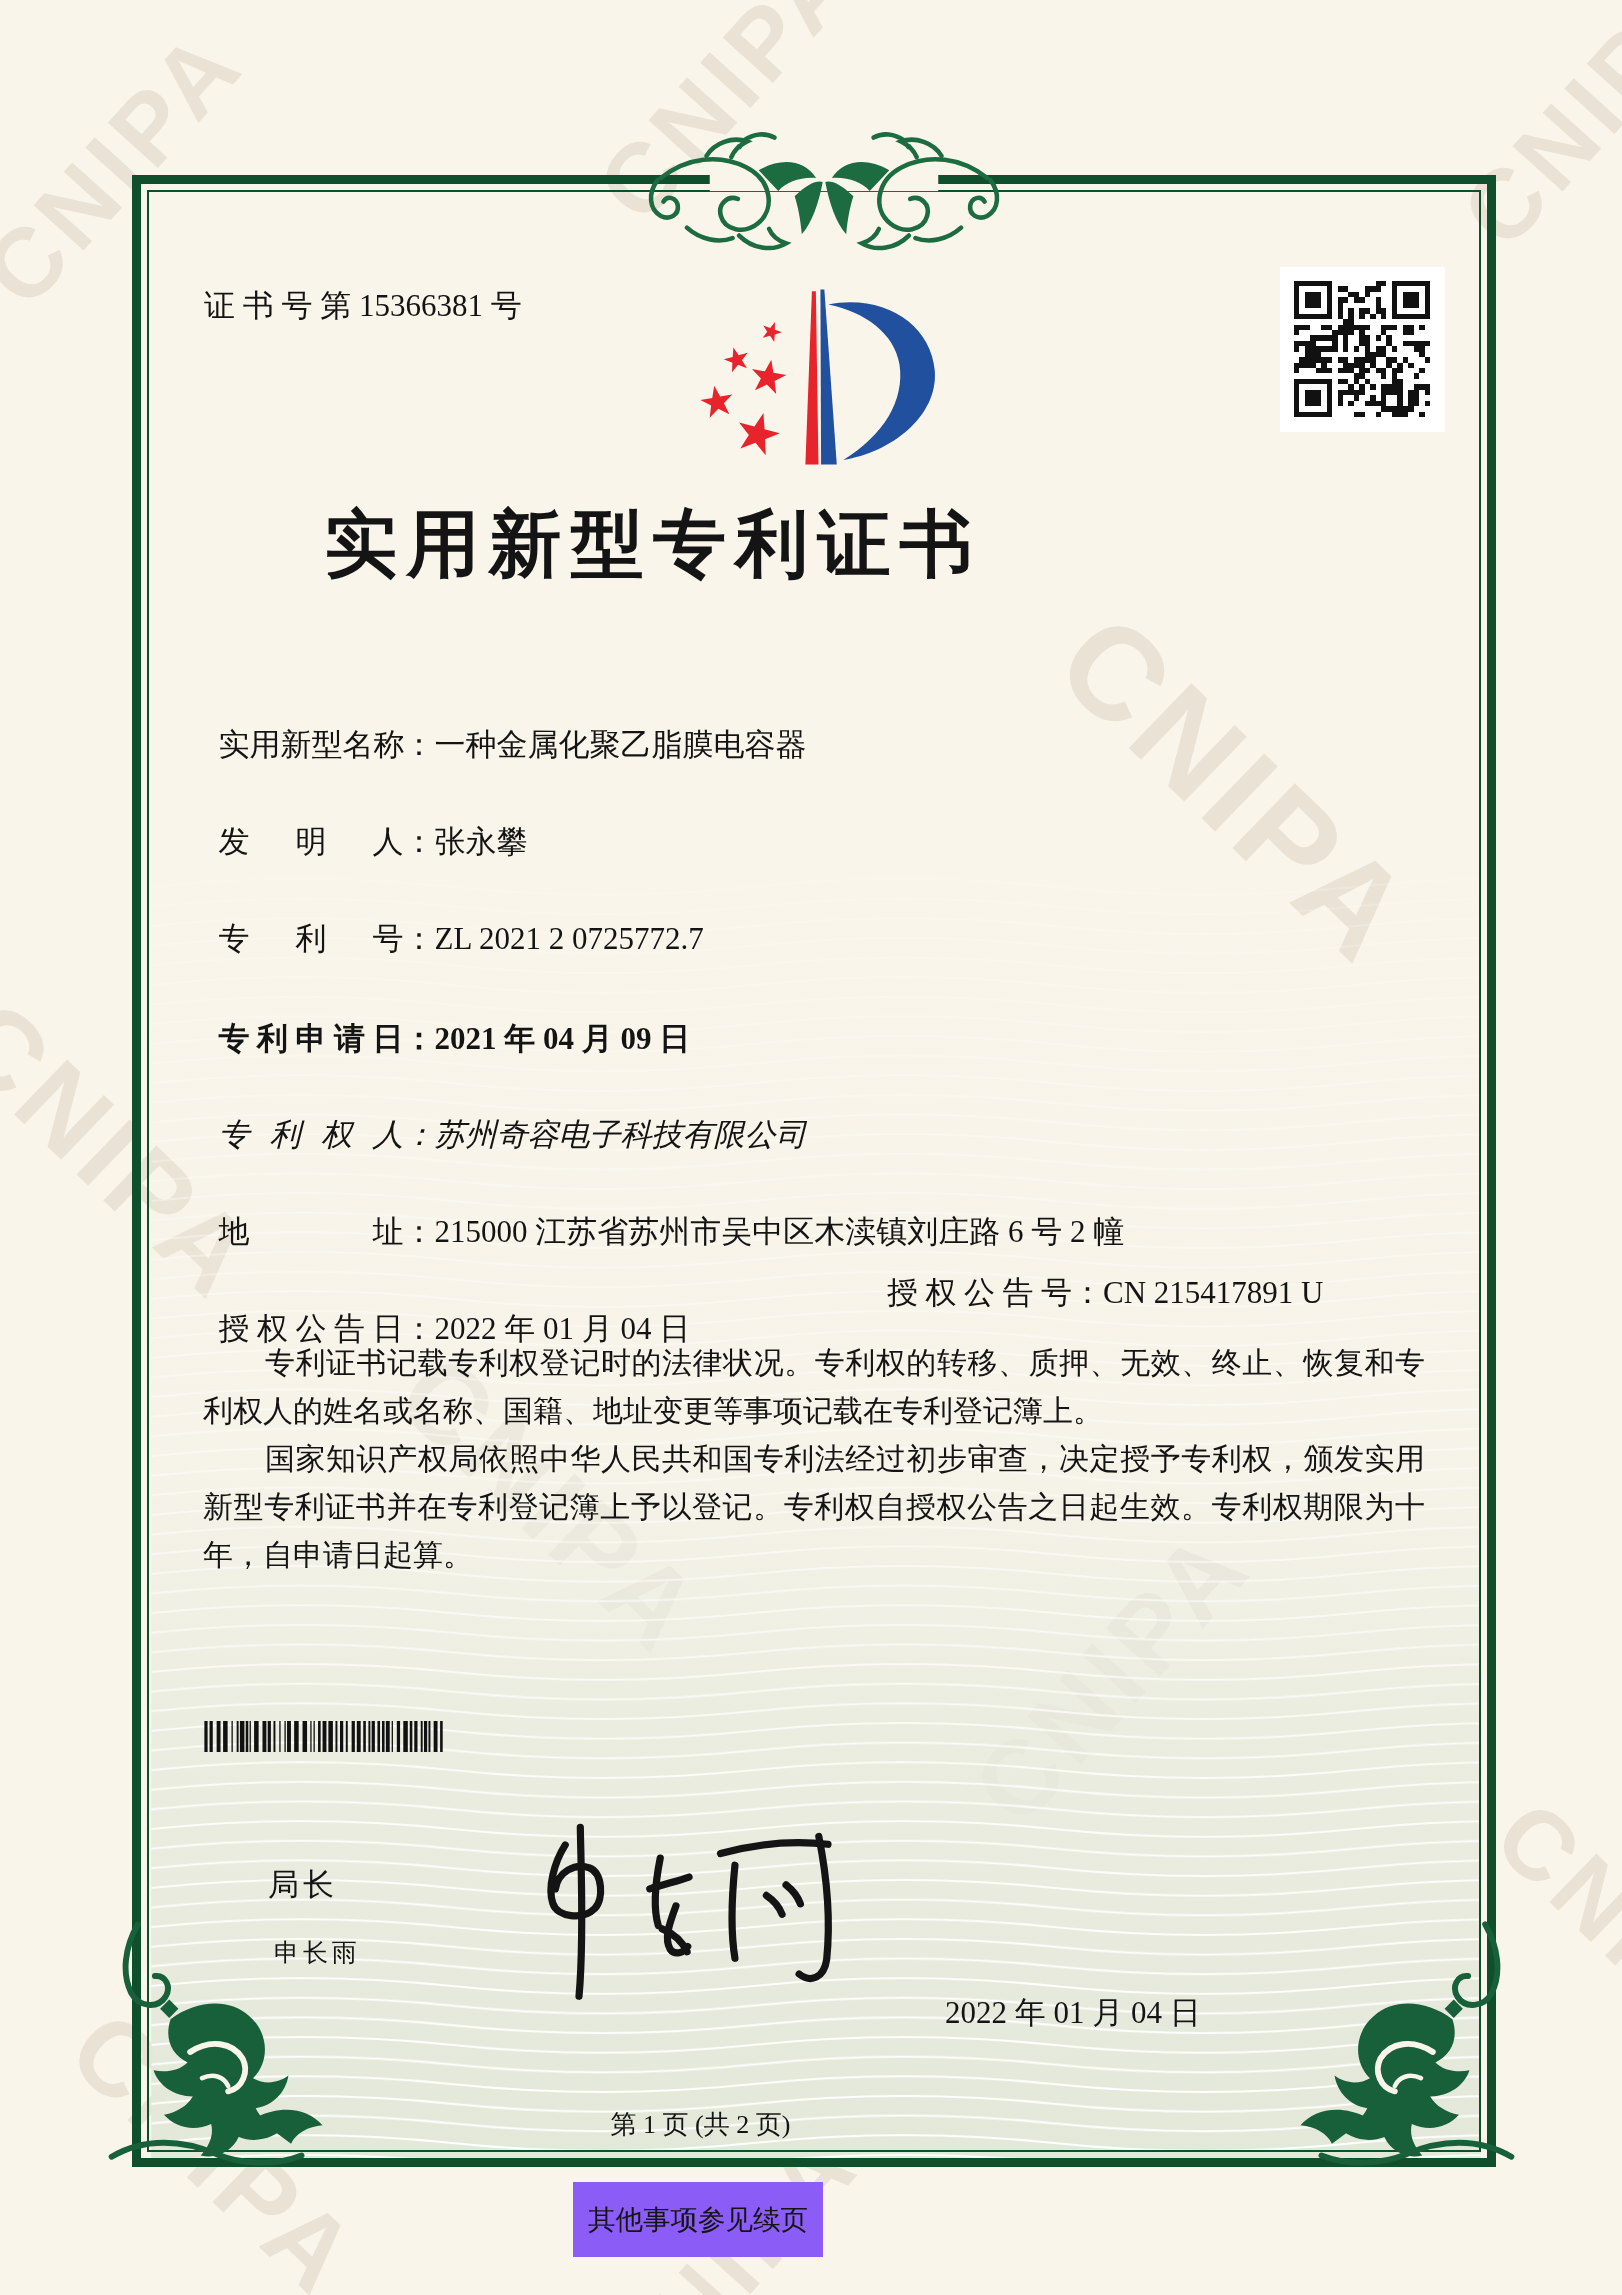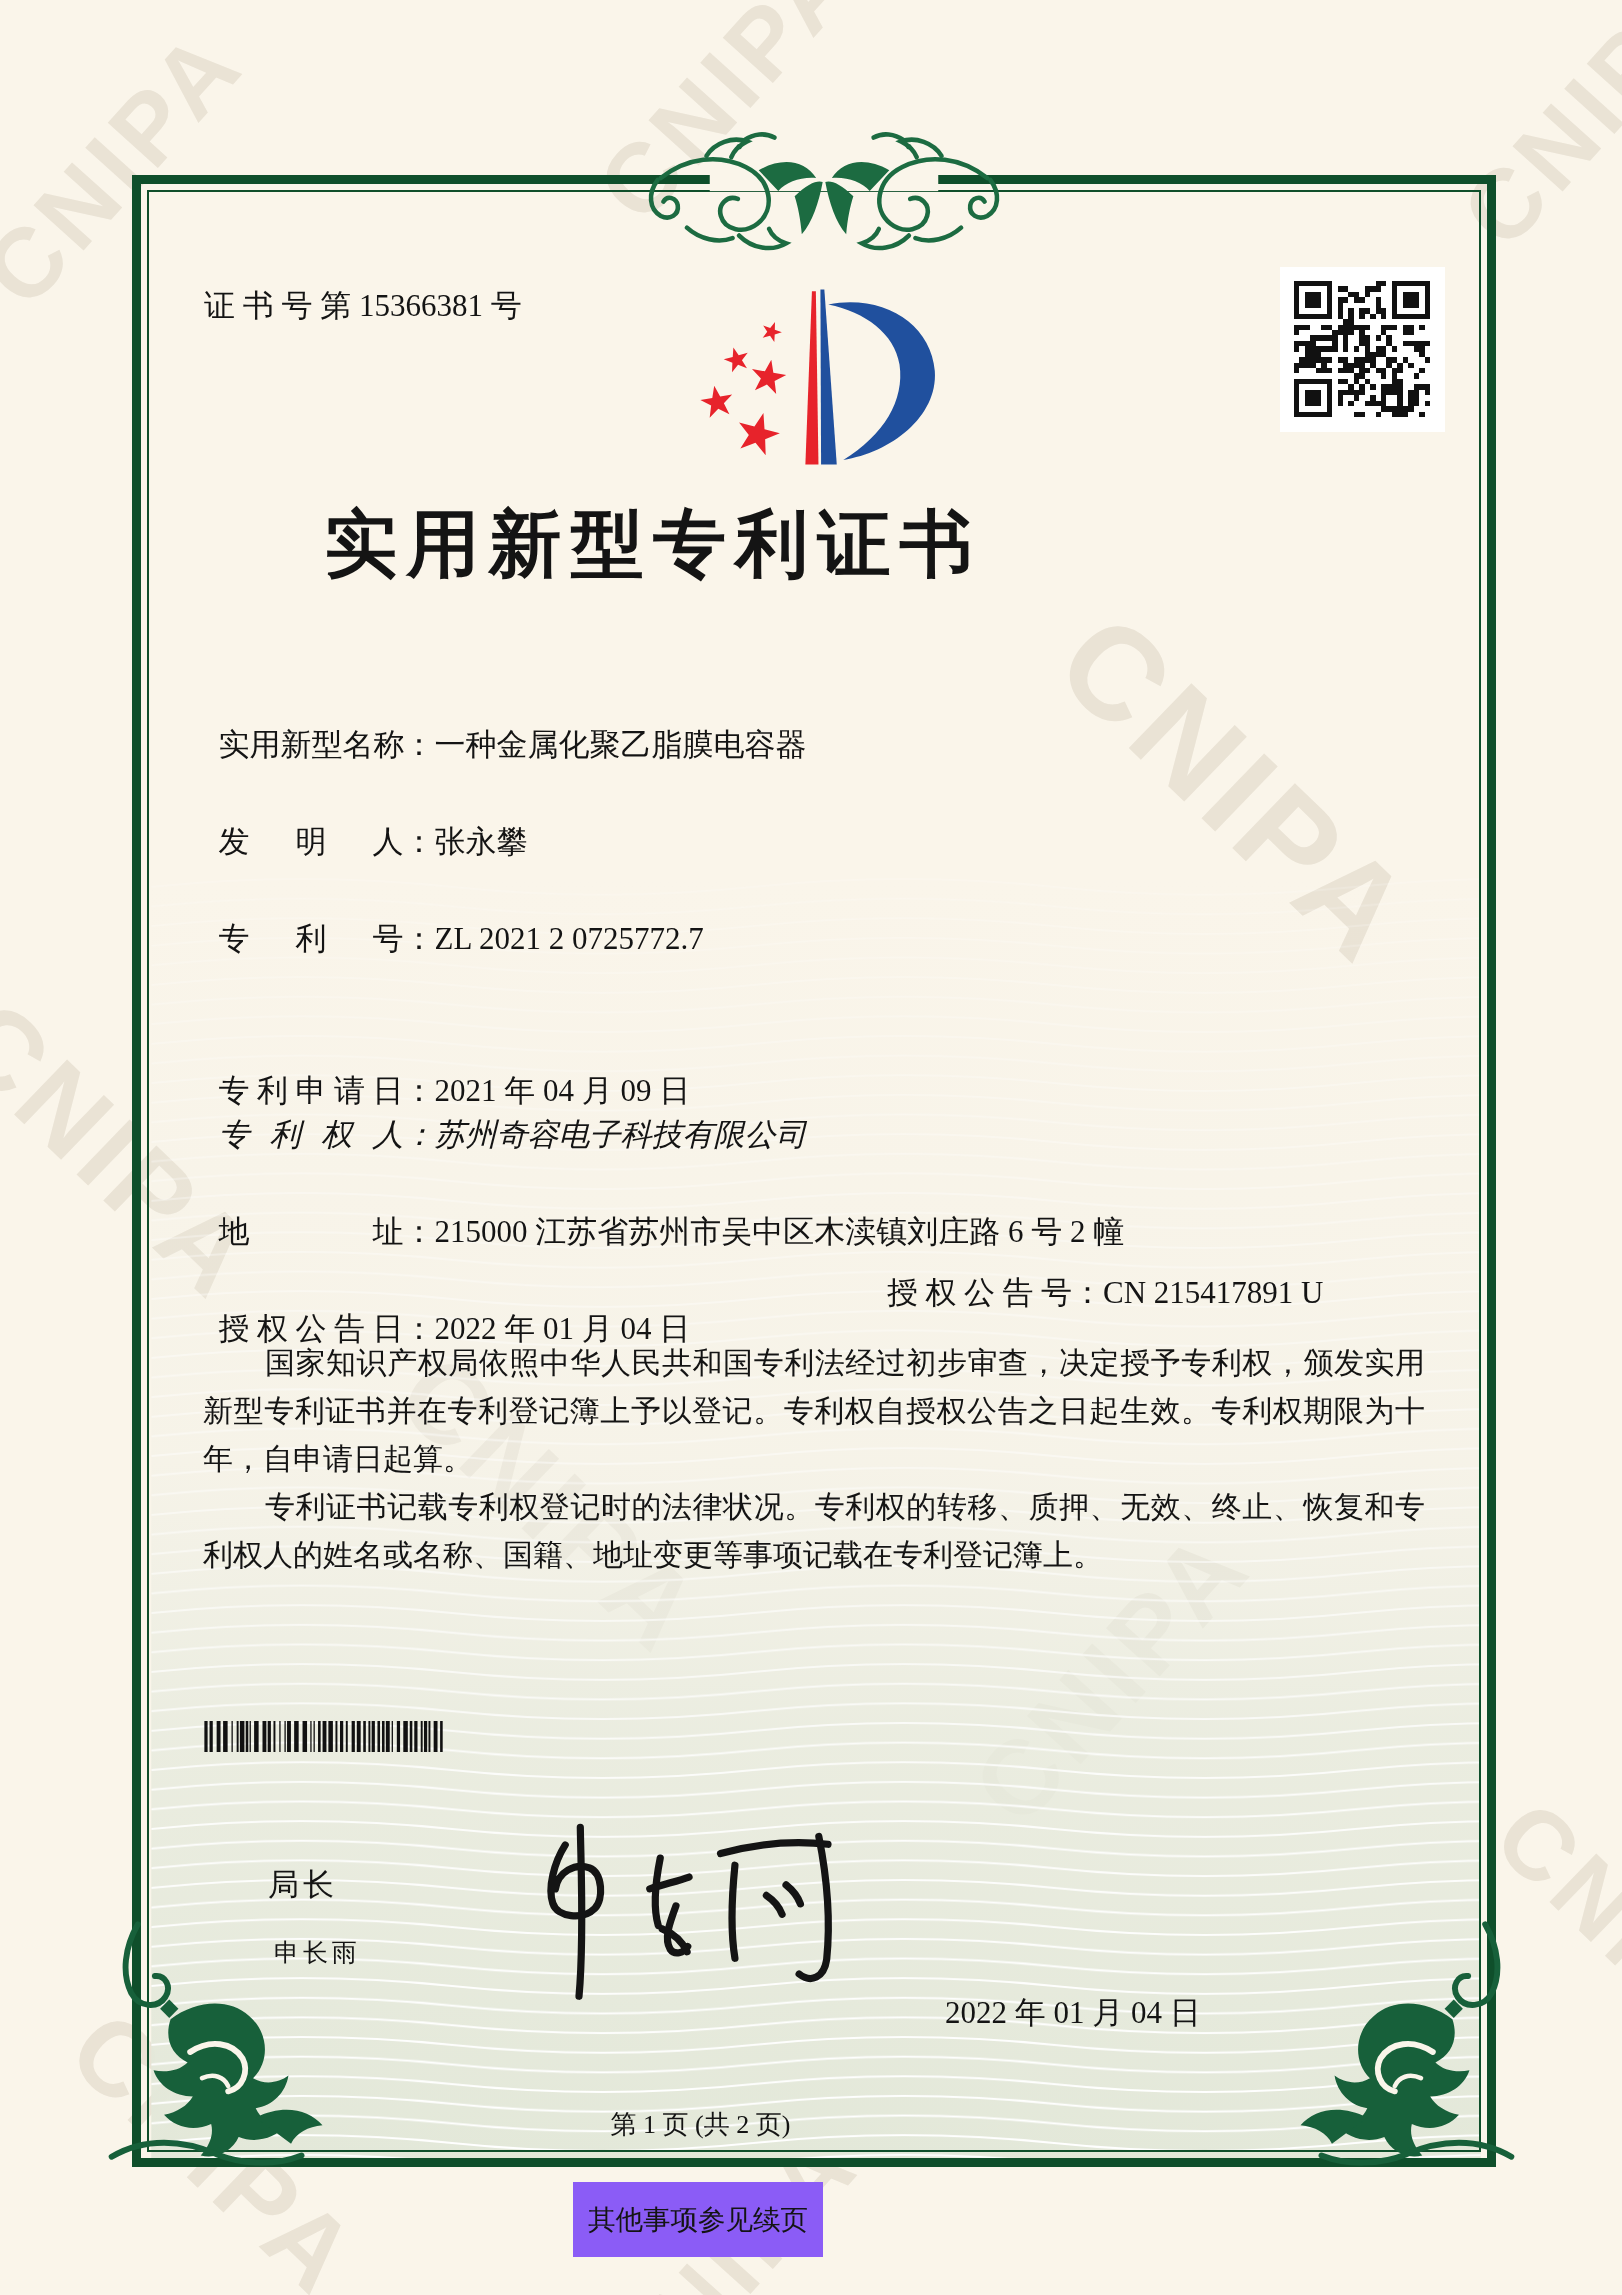--- a/index.html
+++ b/index.html
@@ -40,21 +40,21 @@
   .cert-no{left:204px;top:285px;font-size:31px;white-space:pre;z-index:5;}
   .title{
     left:0;top:496px;width:1306px;text-align:center;font-size:73px;
     font-weight:bold;letter-spacing:9.2px;white-space:pre;z-index:5;
   }
   .frow{left:203px;width:1230px;font-size:31px;white-space:pre;z-index:5;}
   .flabel{display:inline-block;width:185px;text-align:justify;text-align-last:justify;vertical-align:top;}
   .fcolon{display:inline-block;}
   .fval{white-space:pre;}
   .f2{position:absolute;left:684px;top:0;white-space:pre;font-family:Liberation Serif, serif;}
-  .r1{top:688px;} .r2{top:785px;} .r3{top:882px;} .r4{top:1034px;}
+  .r1{top:688px;} .r2{top:785px;} .r3{top:882px;} .r4{top:982px;font-weight:bold;}
   .r5{top:1078px;font-style:italic;} .r6{top:1175px;} .r7{top:1272px;}
   .body-text{
     left:203px;top:1339px;width:1222px;font-size:30px;line-height:48px;
     text-align:justify;z-index:5;
   }
   .body-text p{margin:0;text-indent:62px;}
   .director-label{left:268px;top:1864px;font-size:31px;letter-spacing:3.9px;z-index:5;}
   .director-name{left:274px;top:1936px;font-size:25px;letter-spacing:3.9px;z-index:5;}
   .grant-date{left:945px;top:1992px;font-size:31px;white-space:pre;z-index:5;}
   .page-info{left:504px;top:2107px;width:393px;text-align:center;font-size:26px;white-space:pre;z-index:5;}
@@ -491,22 +491,22 @@
 </div>
 <div class="abs frow r6">
   <span class="flabel">地址</span><span class="fcolon">：</span><span class="fval">215000 江苏省苏州市吴中区木渎镇刘庄路 6 号 2 幢</span>
 </div>
 <div class="abs frow r7" style="position:absolute;">
   <span class="flabel">授权公告日</span><span class="fcolon">：</span><span class="fval">2022 年 01 月 04 日</span>
   <span class="f2"><span class="flabel">授权公告号</span><span class="fcolon">：</span><span class="fval">CN 215417891 U</span></span>
 </div>
 
 <div class="abs body-text">
+  <p>专利证书记载专利权登记时的法律状况。专利权的转移、质押、无效、终止、恢复和专利权人的姓名或名称、国籍、地址变更等事项记载在专利登记簿上。</p>
   <p>国家知识产权局依照中华人民共和国专利法经过初步审查，决定授予专利权，颁发实用新型专利证书并在专利登记簿上予以登记。专利权自授权公告之日起生效。专利权期限为十年，自申请日起算。</p>
-  <p>专利证书记载专利权登记时的法律状况。专利权的转移、质押、无效、终止、恢复和专利权人的姓名或名称、国籍、地址变更等事项记载在专利登记簿上。</p>
 </div>
 
 <svg class="abs barcode" id="barcode-svg" width="243" height="31" viewBox="0 0 372 48">
     <rect x="0" y="0" width="5" height="48" fill="#111"></rect>
     <rect x="8" y="0" width="5" height="48" fill="#111"></rect>
     <rect x="19" y="0" width="6" height="48" fill="#111"></rect>
     <rect x="29" y="0" width="7" height="48" fill="#111"></rect>
     <rect x="42" y="0" width="2" height="48" fill="#111"></rect>
     <rect x="50" y="0" width="3" height="48" fill="#111"></rect>
     <rect x="55" y="0" width="7" height="48" fill="#111"></rect>

